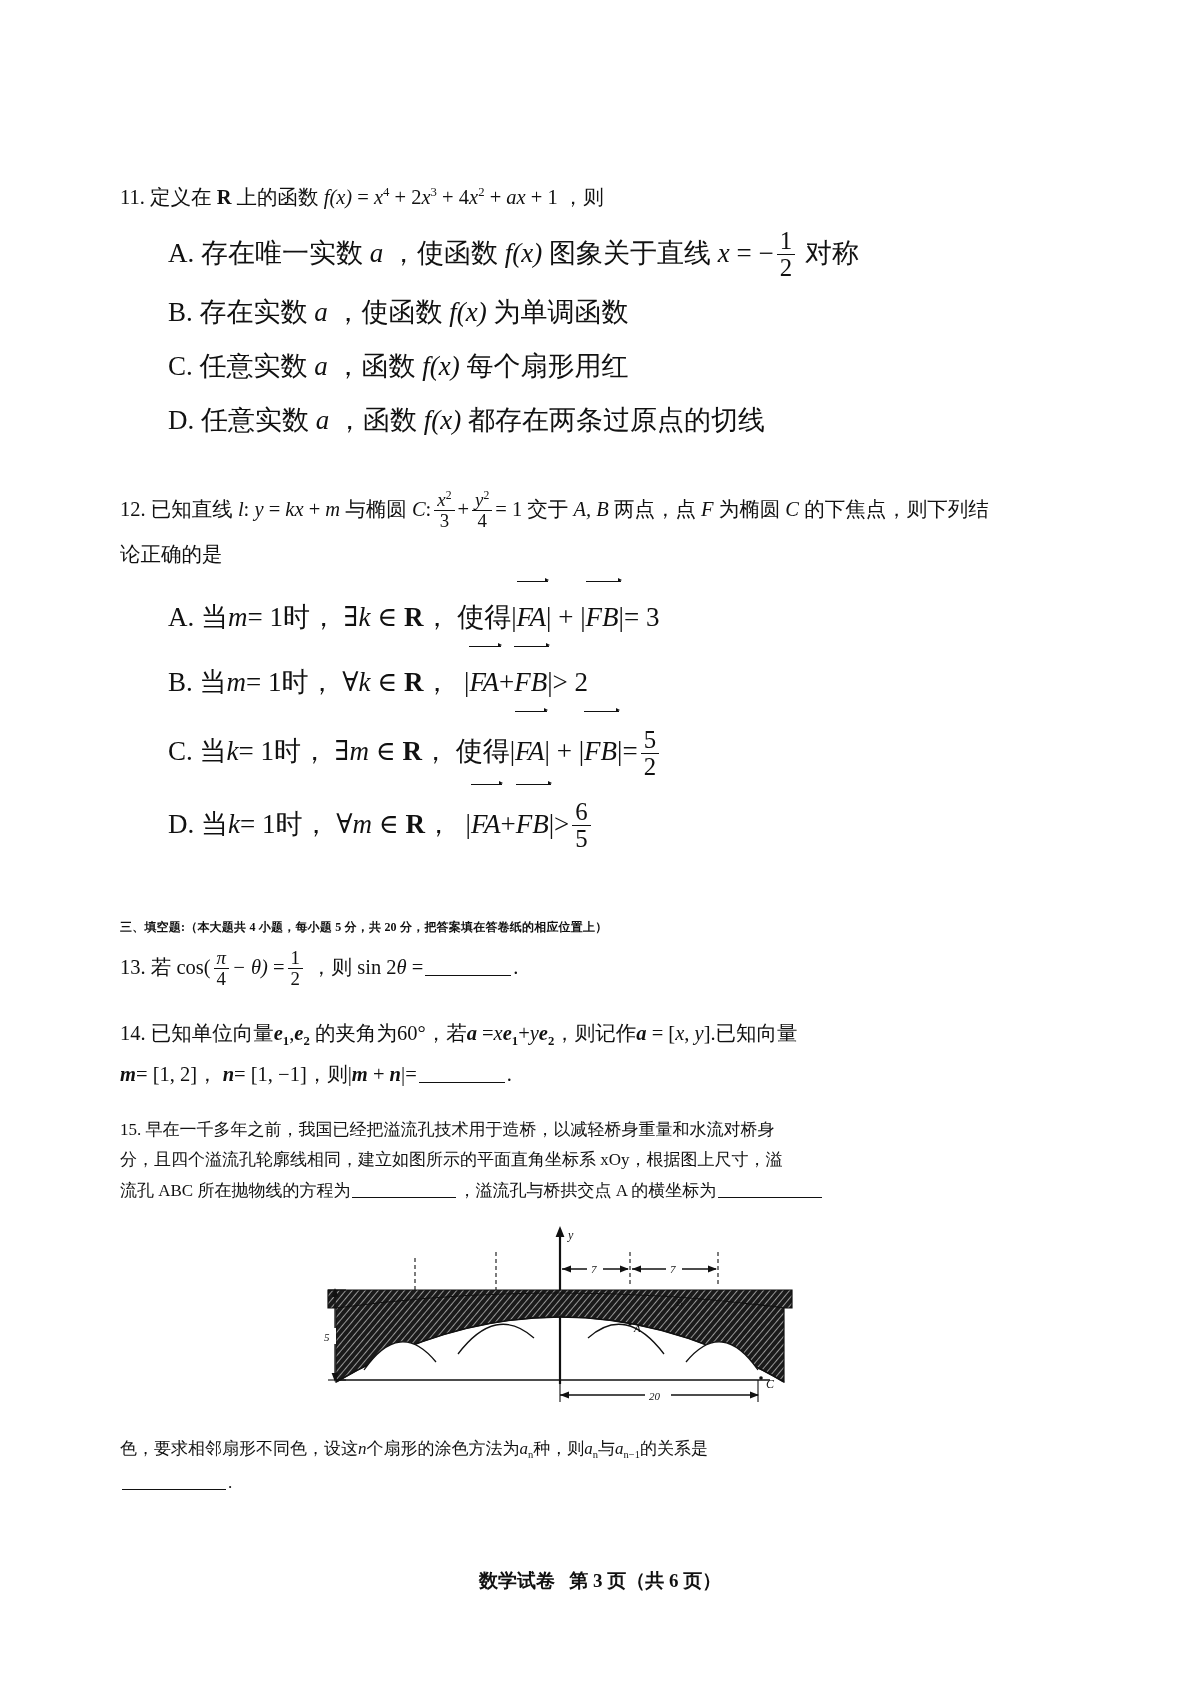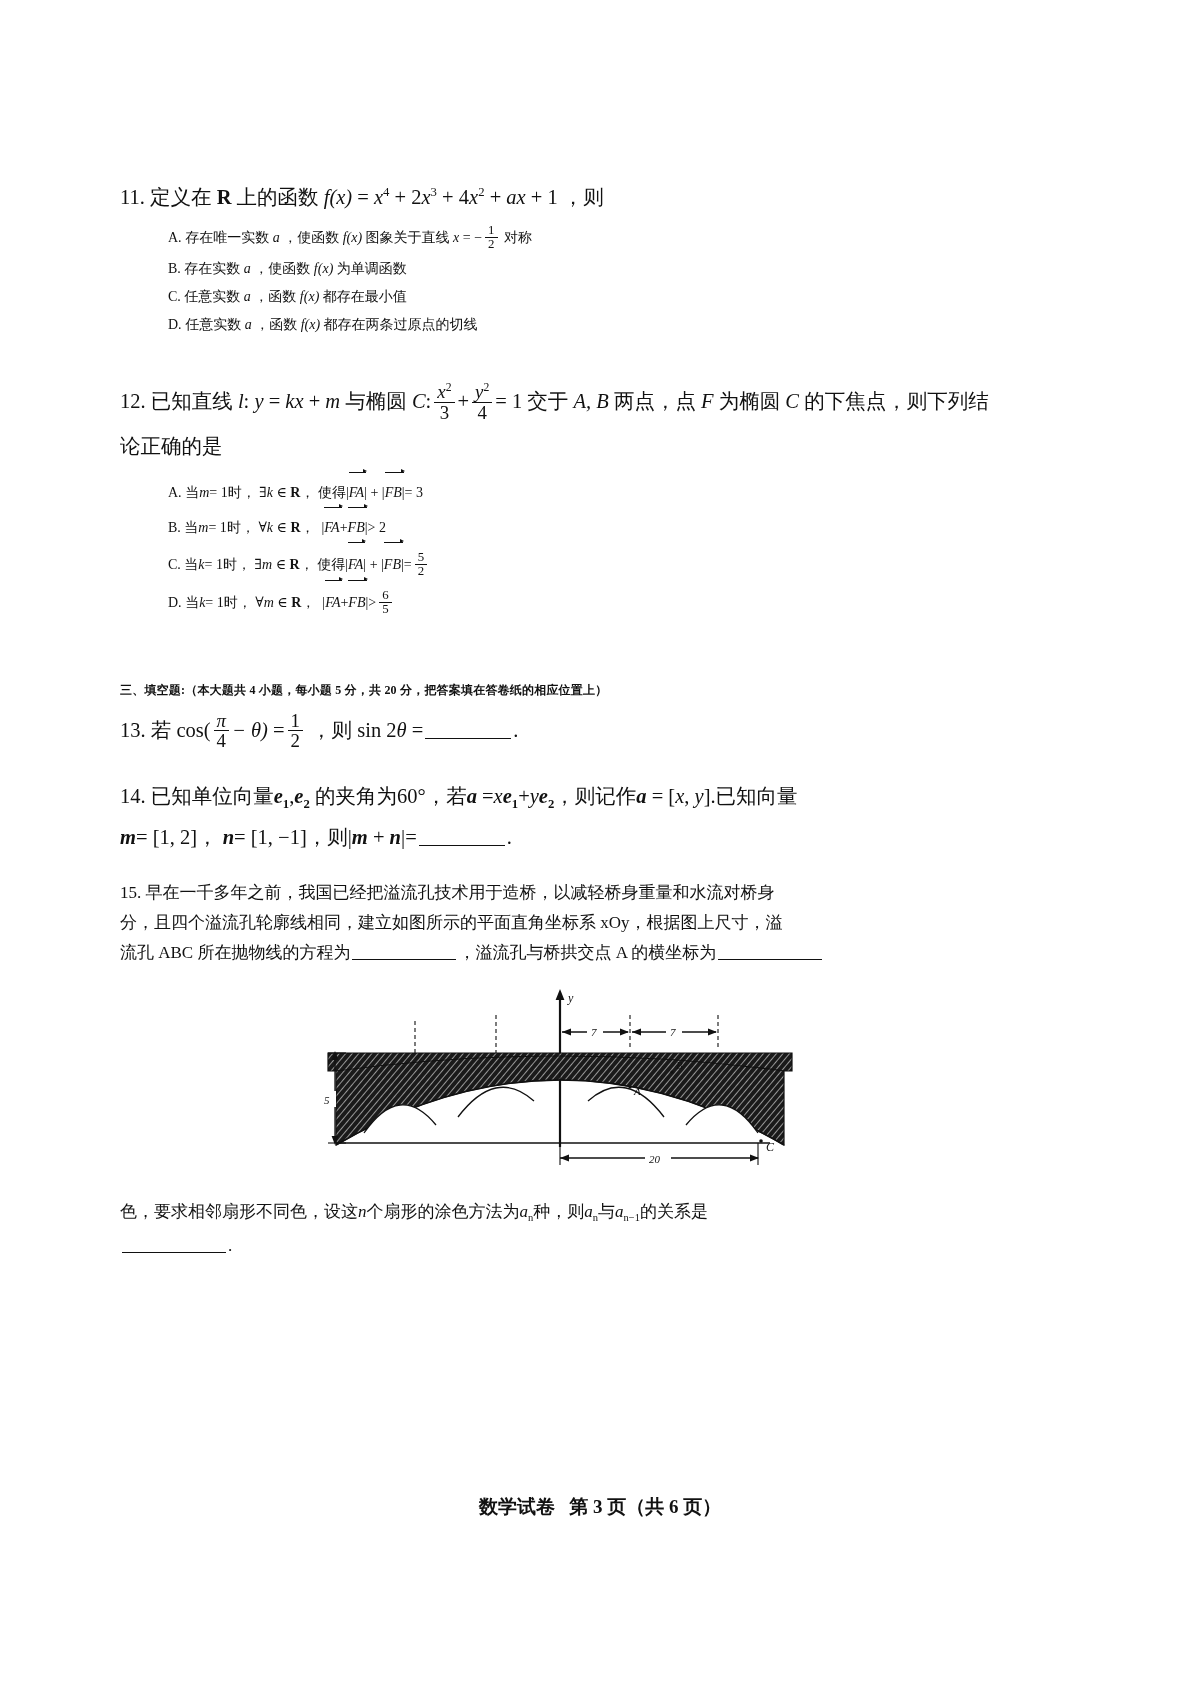--- a/index.html
+++ b/index.html
@@ -37,31 +37,31 @@
     content:""; position:absolute; left:0; right:-2px; top:-3px;
     border-top:1.4px solid #111; height:0;
   }
   .vec::before {
     content:""; position:absolute; right:-3px; top:-6px;
     border-left:4px solid #111; border-top:2.5px solid transparent;
     border-bottom:2.5px solid transparent; height:0; width:0;
   }
 
   .q { font-size:20.5px; line-height:1.75; margin-bottom:6px; }
-  .opt { font-size:14px; line-height:2.0; margin-left:48px; }
+  .opt { font-size:27px; line-height:2.0; margin-left:48px; }
   .opt-tall { line-height:2.35; }
 
   .sec-head { font-weight:bold; font-size:12px; margin:30px 0 6px 0; letter-spacing:.2px; }
   .blank { display:inline-block; border-bottom:1.3px solid #111; min-width:86px; height:1em; vertical-align:-2px; margin:0 2px; }
   .blank.wide { min-width:104px; }
 
   .para { font-size:17px; line-height:1.78; text-align:justify; text-justify:inter-ideograph; }
 
   .footer {
-    position:absolute; left:0; top:1494px; width:1200px; text-align:center;
+    position:absolute; left:0; top:1568px; width:1200px; text-align:center;
     font-size:19px; font-weight:bold;
   }
 
   .fig-wrap { width:880px; display:flex; justify-content:center; margin-top:6px; }
 
   .gap-sm { height:14px; }
   .gap-md { height:30px; }
   .gap-lg { height:40px; }
 </style>
 </head>
@@ -99,21 +99,21 @@
     <span class="mi"><span class="mi">f</span>(<span class="mi">x</span>)</span>
     <span>为单调函数</span>
   </div>
 
   <div class="opt">
     <span>C.</span>
     <span>任意实数</span>
     <span class="mi">a</span>
     <span>，函数</span>
     <span class="mi"><span class="mi">f</span>(<span class="mi">x</span>)</span>
-    <span>都存在最小值</span>
+    <span>每个扇形用红</span>
   </div>
 
   <div class="opt">
     <span>D.</span>
     <span>任意实数</span>
     <span class="mi">a</span>
     <span>，函数</span>
     <span class="mi"><span class="mi">f</span>(<span class="mi">x</span>)</span>
     <span>都存在两条过原点的切线</span>
   </div>

